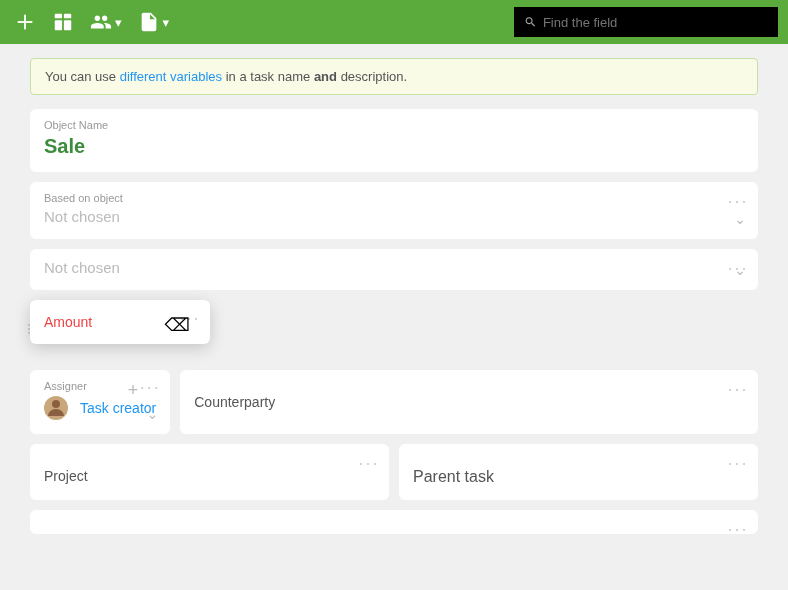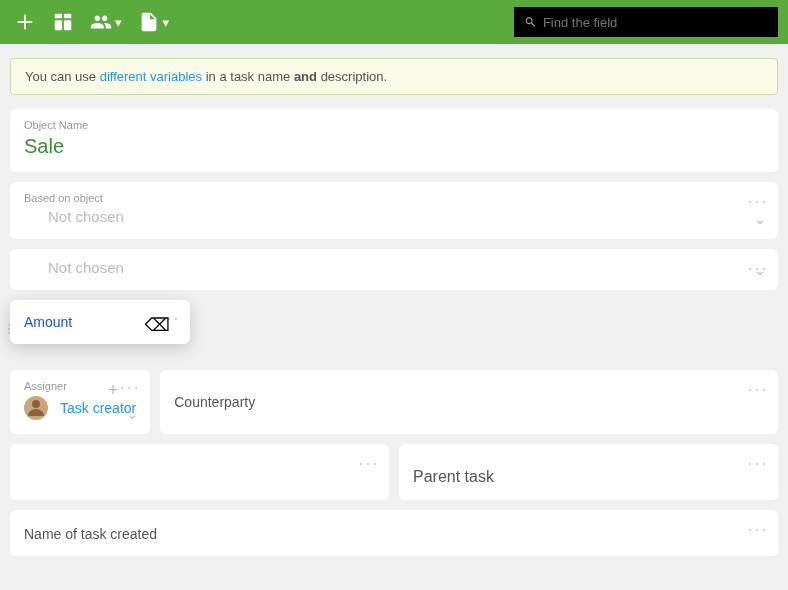--- a/index.html
+++ b/index.html
@@ -46,21 +46,21 @@
       border: none;
       outline: none;
       font-size: 13px;
       color: #888;
       width: 100%;
       background: transparent;
     }
 
     
     .main {
-      padding: 14px 10px;
+      padding: 14px 30px;
       height: calc(590px - 44px);
       overflow-y: auto;
       background: #f0f0f0;
     }
 
     
     .info-banner {
       background: #f9fbe7;
       border: 1px solid #c5e1a5;
       border-radius: 4px;
@@ -81,26 +81,25 @@
       position: relative;
     }
     .card-label {
       font-size: 11px;
       color: #999;
       margin-bottom: 4px;
     }
     .card-value {
       font-size: 20px;
       color: #3c8c3c;
-      font-weight: 400;
+      font-weight: 700;
     }
     .card-value-normal {
       font-size: 15px;
       color: #bbb;
-      margin-left: 24px;
     }
     .card-dots {
       position: absolute;
       top: 10px;
       right: 10px;
       color: #bbb;
       cursor: pointer;
       font-size: 16px;
       letter-spacing: 2px;
       line-height: 1;
@@ -254,21 +253,21 @@
   <div class="card">
     <div class="card-dots" style="letter-spacing:1px;font-size:18px;color:#ccc;">···</div>
     <div class="card-value-normal">Not chosen</div>
     <div class="card-chevron">⌄</div>
   </div>
 
   <div style="position:relative; margin-bottom:10px; height:60px;">
     <span style="position:absolute;left:-4px;top:50%;transform:translateY(-50%);color:#ccc;font-size:14px;">⠿</span>
     <div class="amount-card">
       <div class="amount-dots" style="letter-spacing:1px;font-size:18px;color:#ccc;">···</div>
-      <div style="font-size:14px;color:#1d4ed8;font-weight:500;margin-top:4px;">Amount</div>
+      <div style="font-size:14px;color:#ef4444;font-weight:500;margin-top:4px;">Amount</div>
 
       <div class="cursor-hand" style="position:absolute;right:20px;bottom:8px;font-size:18px;">⌫</div>
     </div>
   </div>
 
   <div class="cards-row">
     <div class="assigner-card">
       <div class="card-dots" style="letter-spacing:1px;font-size:18px;color:#ccc;right:10px;top:8px;position:absolute;">···</div>
       <div style="position:absolute;top:10px;right:32px;color:#bbb;cursor:pointer;font-size:18px;">+</div>
       <div class="card-label">Assigner</div>
@@ -287,25 +286,25 @@
 
     <div class="card" style="margin-bottom:0;">
       <div class="card-dots" style="letter-spacing:1px;font-size:18px;color:#ccc;">···</div>
       <div style="font-size:14px;color:#555;margin-top:14px;">Counterparty</div>
     </div>
   </div>
 
   <div class="cards-row">
     <div class="card" style="margin-bottom:0;">
       <div class="card-dots" style="letter-spacing:1px;font-size:18px;color:#ccc;">···</div>
+      <div style="font-size:14px;color:#555;margin-top:14px;">Project</div>
     </div>
     <div class="card" style="margin-bottom:0;">
       <div class="card-dots" style="letter-spacing:1px;font-size:18px;color:#ccc;">···</div>
       <div style="font-size:16px;color:#555;margin-top:14px;">Parent task</div>
     </div>
   </div>
 
   <div class="card full-card-row" style="margin-top:10px;">
     <div class="card-dots" style="letter-spacing:1px;font-size:18px;color:#ccc;">···</div>
-    <div style="font-size:14px;color:#555;margin-top:6px;">Name of task created</div>
   </div>
 
 </div>
 
 </body></html>

